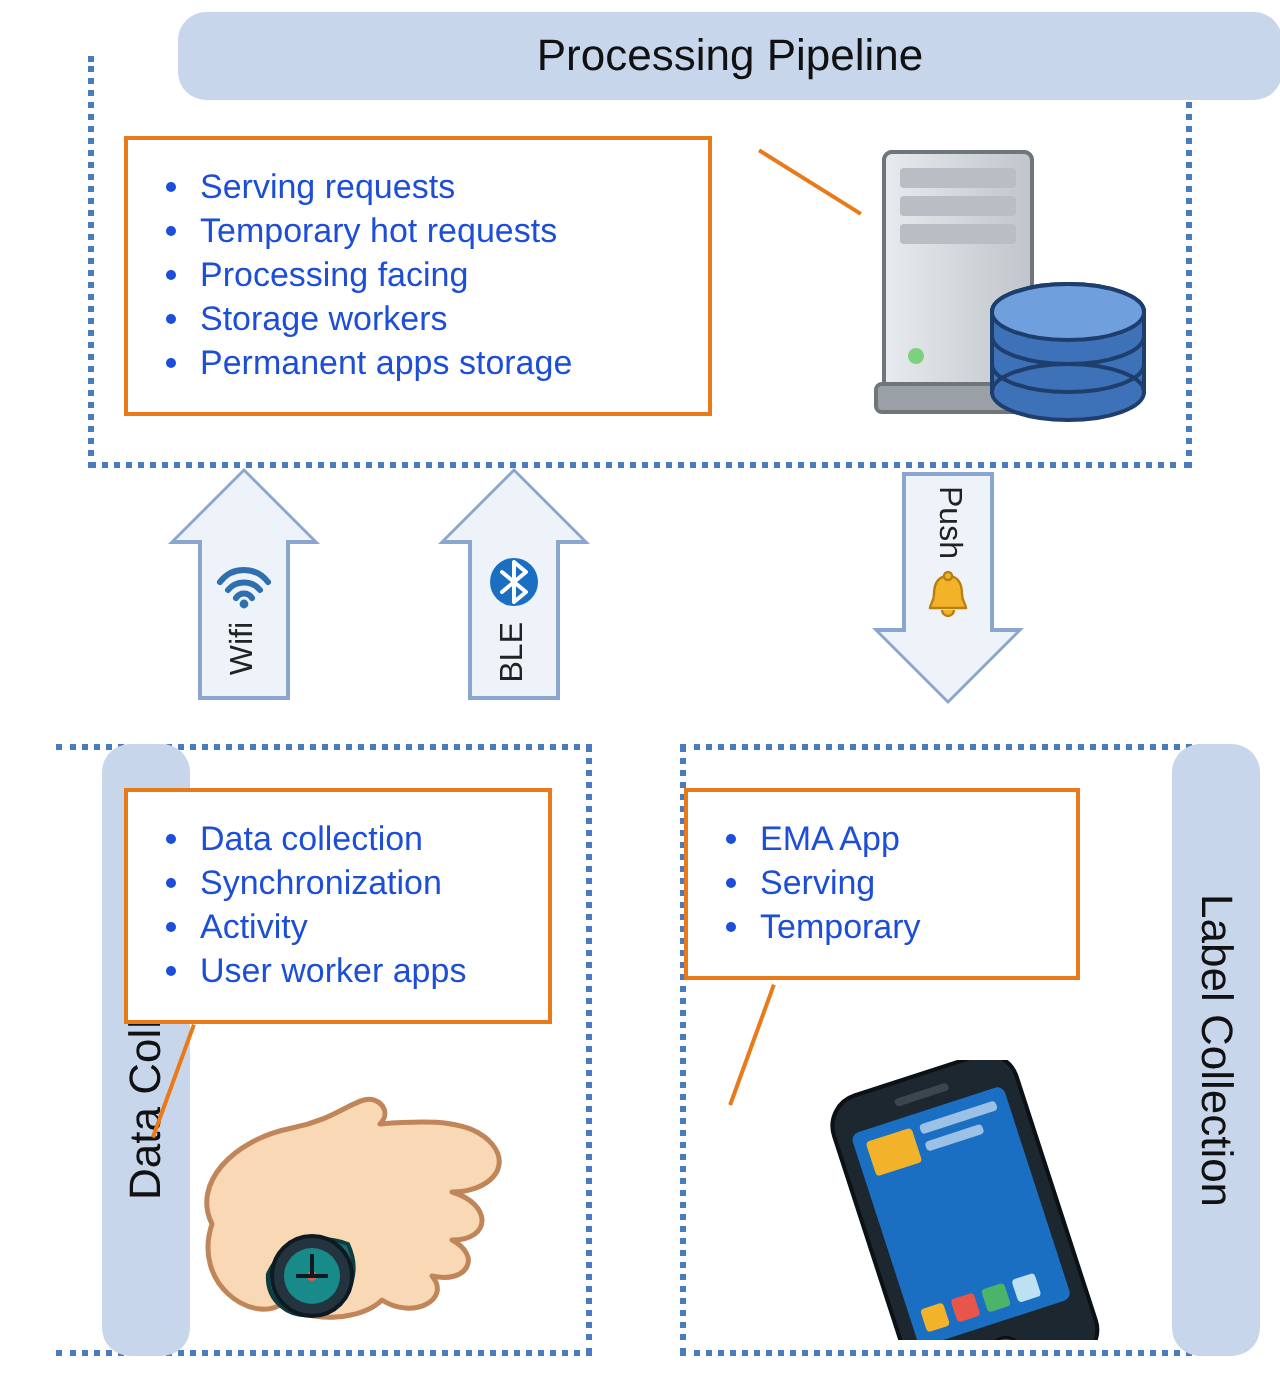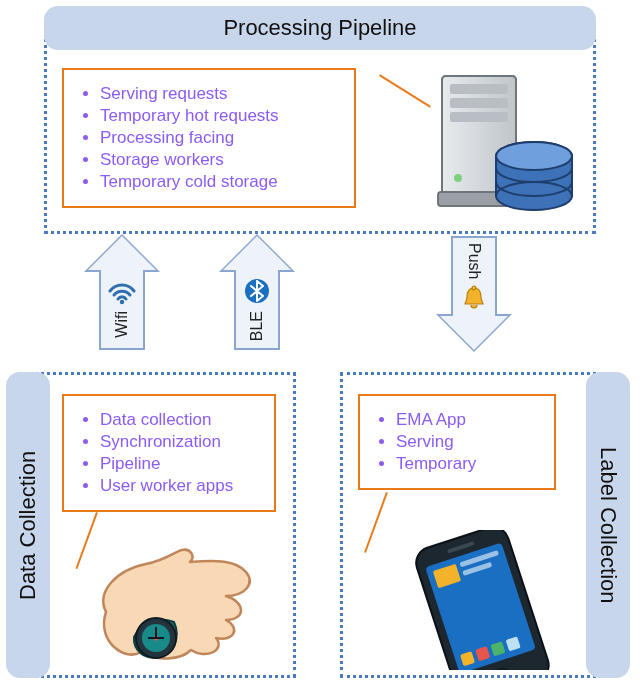--- a/index.html
+++ b/index.html
@@ -26,20 +26,21 @@
 
   .title-bar {
     background: #c8d6ec;
     border-radius: 14px;
     color: #111;
     display: flex;
     align-items: center;
     justify-content: center;
     position: absolute;
     font-size: 22px;
+    margin-left: 45px;
   }
   .title-top  { left:0; top:0; width:100%; height:44px; }
   .title-side {
     width: 44px; height: 100%;
     left: 0; top: 0;
     writing-mode: vertical-rl;
     transform: rotate(180deg);
     font-size: 22px;
   }
   .title-side.right { left: auto; right: 0; transform: none; }
@@ -52,21 +53,21 @@
   .dashed-top  { left:0; top:22px; width:100%; height:206px; border-top:none; }
   .dashed-left { left:22px; top:0; width:268px; height:100%; border-left:none; }
   .dashed-right{ left:0; top:0; width:268px; height:100%; border-right:none; }
 
   .orange-box {
     position: absolute;
     border: 2px solid #e97a1a;
     background: #fff;
     padding: 12px 16px 12px 20px;
     font-size: 17px;
-    color: #8b5cf6;
+    color: #1d4ed8;
   }
   .orange-box ul { margin: 0; padding-left: 16px; }
   .orange-box li { margin: 2px 0; }
 
   .connector {
     position: absolute;
     width: 2px; background: #e97a1a;
     transform-origin: top left;
   }
 
@@ -136,21 +137,21 @@
   <div class="dashed dashed-top"></div>
   <div class="title-bar title-top">
     <span>Processing Pipeline</span>
   </div>
   <div class="orange-box" style="left:18px; top:62px; width:294px;">
     <ul>
       <li>Serving requests</li>
       <li>Temporary hot requests</li>
       <li>Processing facing</li>
       <li>Storage workers</li>
-      <li>Temporary cold storage</li>
+      <li>Permanent apps storage</li>
     </ul>
   </div>
 
   <div class="connector" style="left:335px; top:70px; height:60px; transform:rotate(-58deg);"></div>
 
   <svg style="position:absolute; left:380px; top:62px;" width="160" height="150" viewBox="0 0 160 150">
 
     <rect x="18" y="8" width="74" height="120" rx="4" fill="#d9dde0" stroke="#6e757b" stroke-width="2"></rect>
     <rect x="18" y="8" width="74" height="120" rx="4" fill="url(#gserv)" stroke="#6e757b" stroke-width="2"></rect>
     <rect x="14" y="124" width="82" height="14" rx="3" fill="#9aa0a6" stroke="#6e757b" stroke-width="2"></rect>
@@ -212,21 +213,21 @@
 
 <div class="panel-bot panel-left">
   <div class="dashed dashed-left"></div>
   <div class="title-bar title-side">
     <span>Data Collection</span>
   </div>
   <div class="orange-box" style="left:56px; top:22px; width:214px;">
     <ul>
       <li>Data collection</li>
       <li>Synchronization</li>
-      <li>Pipeline</li>
+      <li>Activity</li>
       <li>User worker apps</li>
     </ul>
   </div>
   <div class="connector" style="left:90px; top:140px; height:60px; transform:rotate(20deg);"></div>
 
   <svg style="position:absolute; left:80px; top:170px;" width="180" height="130" viewBox="0 0 180 130">
 
     <path d="M20 70 C10 50 30 28 60 22 C80 18 88 10 96 8 C104 6 110 14 104 20 C130 18 150 18 160 30 C170 42 158 54 140 54 C160 60 160 78 140 78 C155 86 148 100 130 96 C140 108 120 118 105 108 C95 118 70 120 55 110 C40 120 10 100 20 70 Z" fill="#f8d8b5" stroke="#c0865a" stroke-width="2.5" stroke-linejoin="round"></path>
 
     <path d="M48 95 C55 80 72 74 88 80 C95 95 88 112 72 115 C58 118 47 108 48 95 Z" fill="#1f696e" stroke="#0e3d40" stroke-width="2"></path>
@@ -237,21 +238,21 @@
     <rect x="62" y="95" width="16" height="2" fill="#0e1a22"></rect>
     <rect x="69" y="85" width="2" height="12" fill="#0e1a22"></rect>
   </svg>
 </div>
 
 <div class="panel-bot panel-right">
   <div class="dashed dashed-right"></div>
   <div class="title-bar title-side right">
     <span>Label Collection</span>
   </div>
-  <div class="orange-box" style="left:18px; top:22px; width:198px;">
+  <div class="orange-box" style="left:2px; top:22px; width:198px;">
     <ul>
       <li>EMA App</li>
       <li>Serving</li>
       <li>Temporary</li>
     </ul>
   </div>
   <div class="connector" style="left:46px; top:120px; height:64px; transform:rotate(20deg);"></div>
 
   <svg style="position:absolute; left:40px; top:158px;" width="200" height="140" viewBox="0 0 200 140">
     <g transform="rotate(-18 100 70)">

